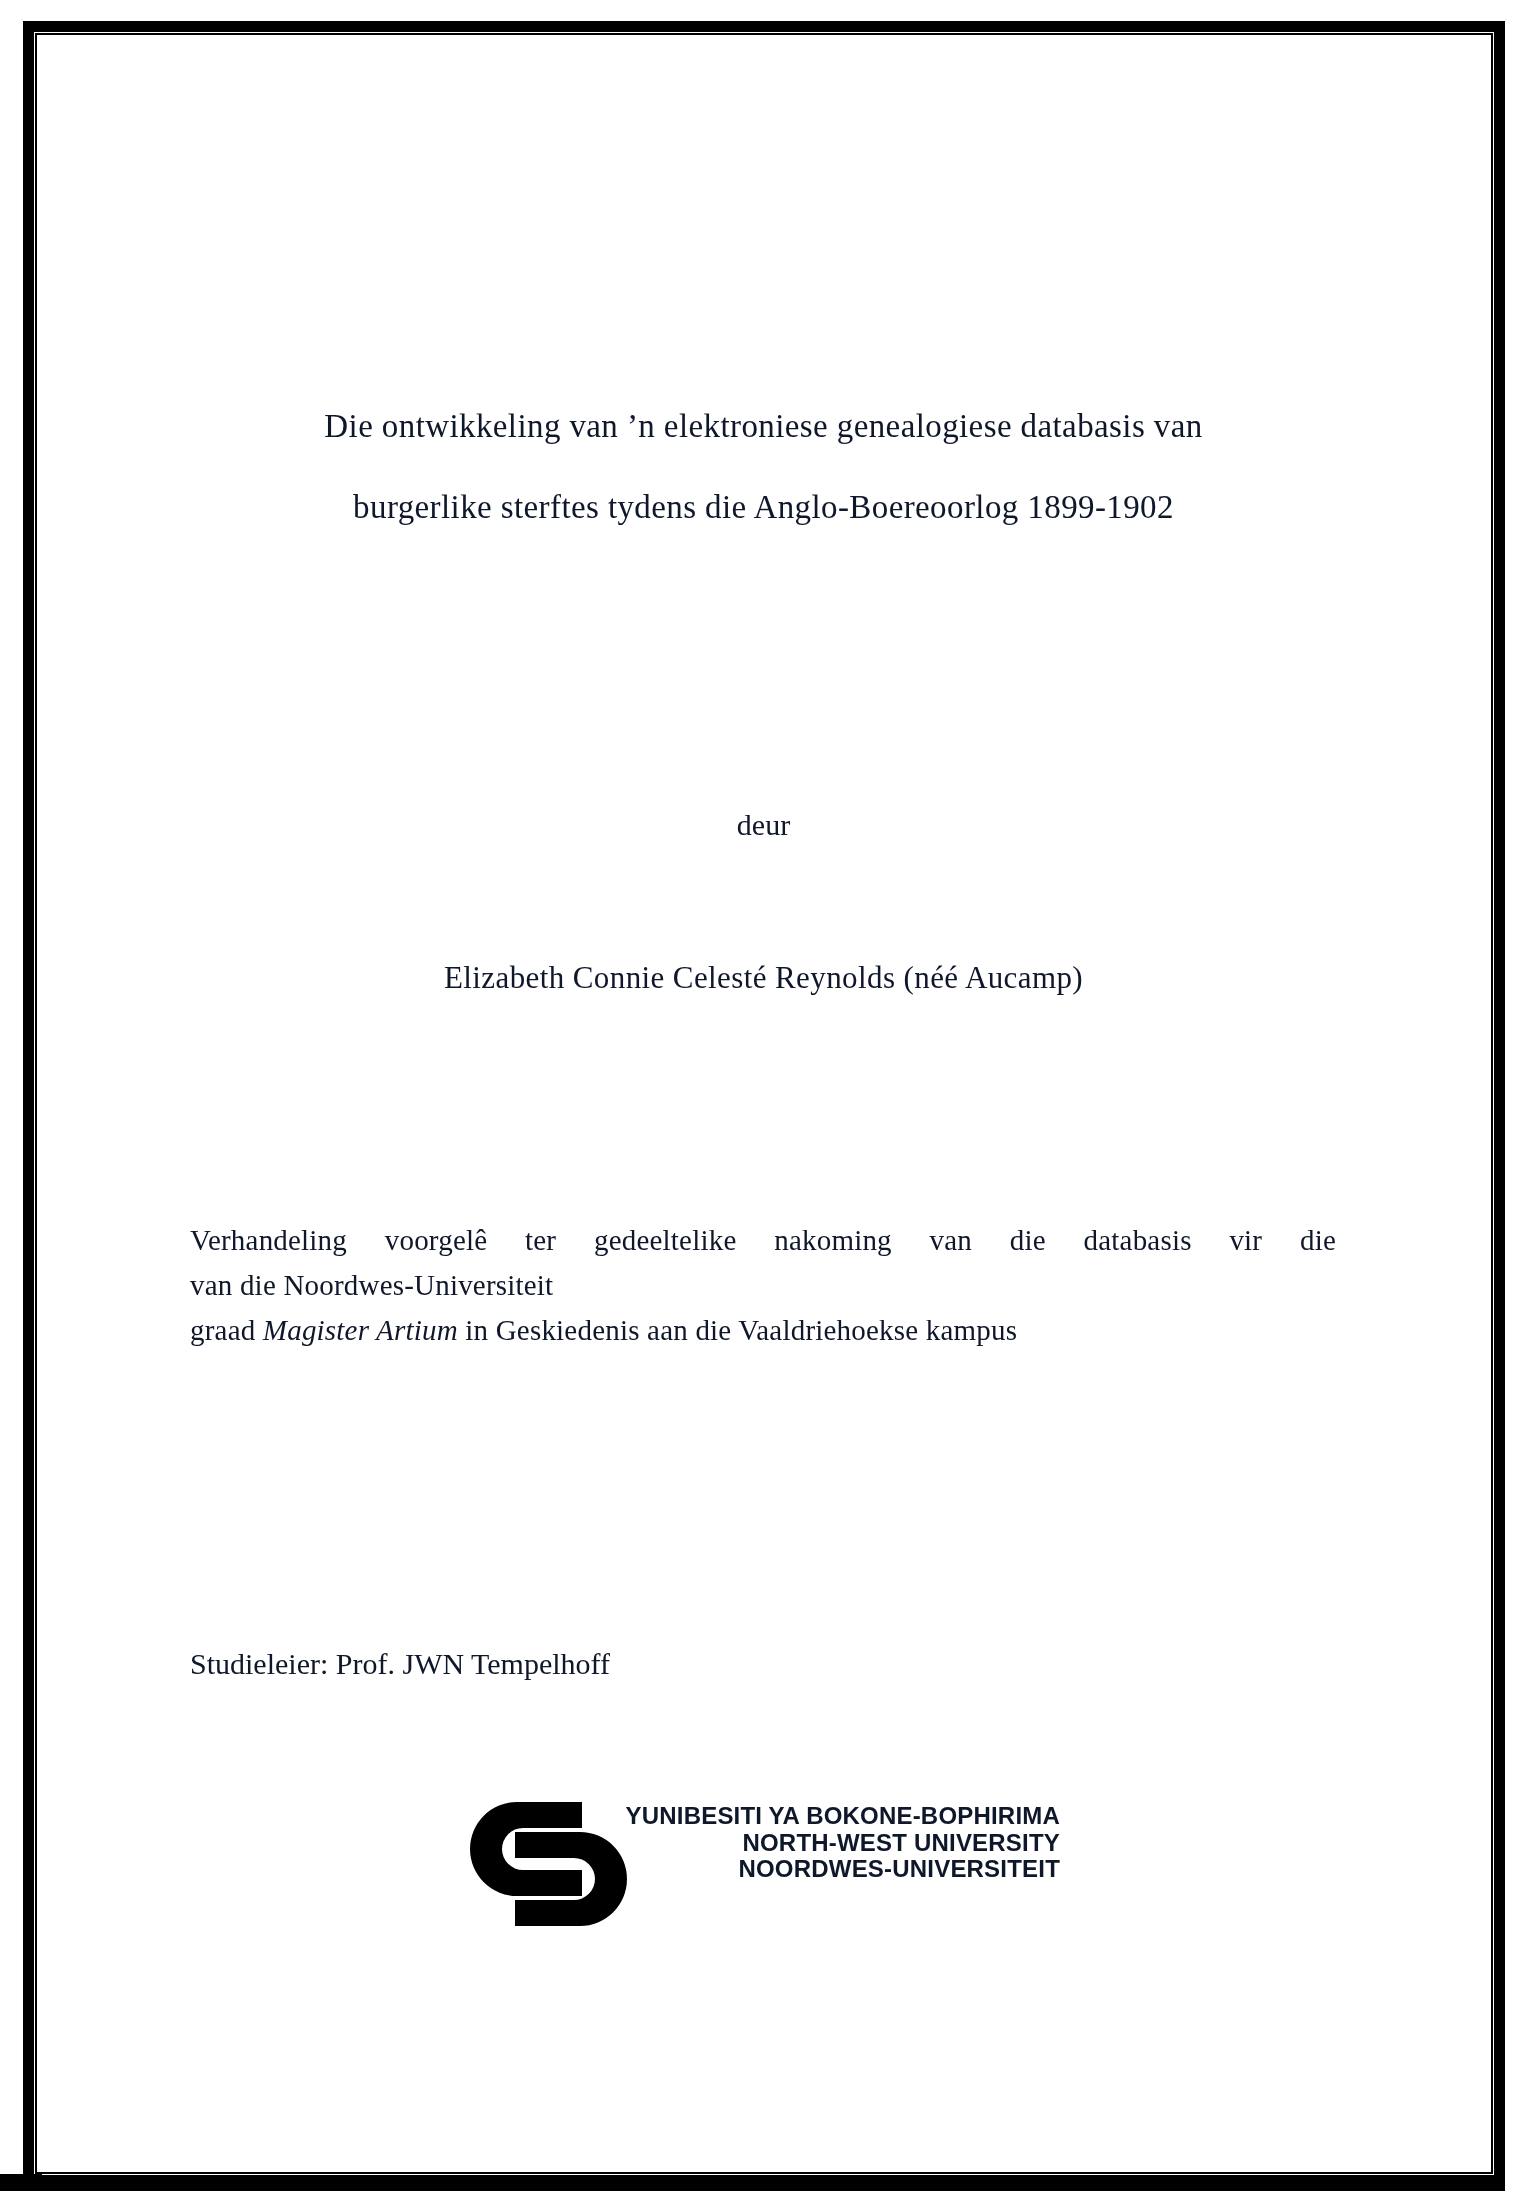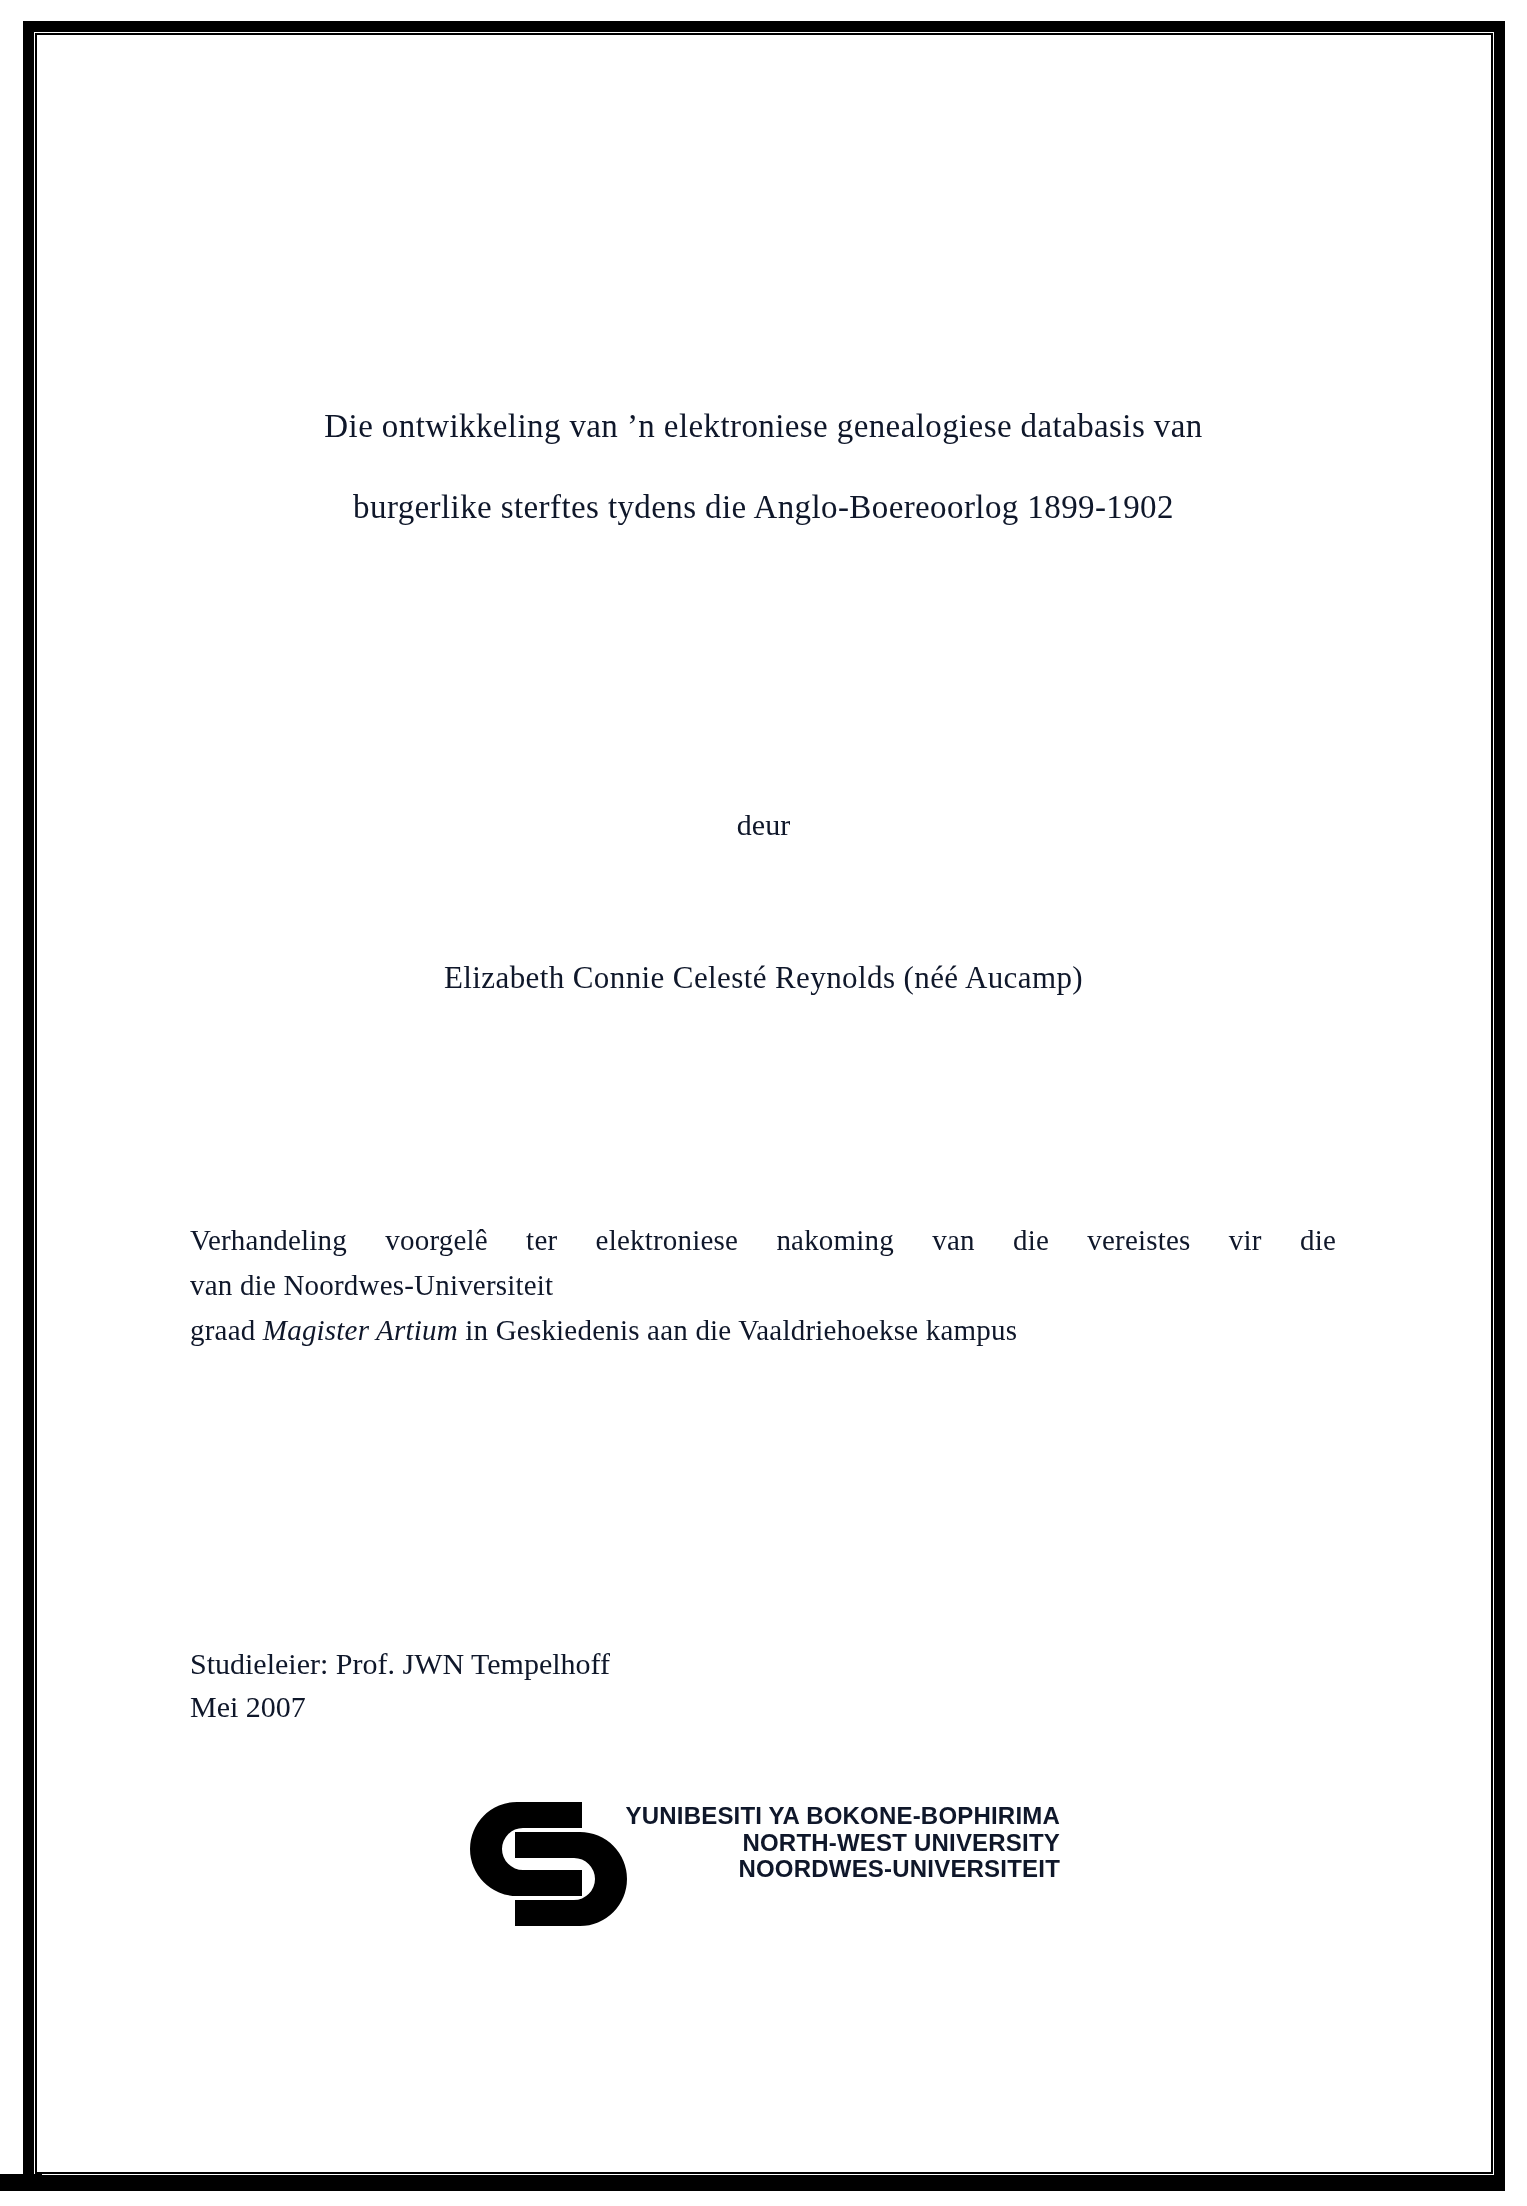--- a/index.html
+++ b/index.html
@@ -74,28 +74,27 @@
   </div>
   <div class="bottom-bar-stub"></div>
 
   <div class="abs centered title-line" style="top:405px">Die ontwikkeling van ’n elektroniese genealogiese databasis van</div>
   <div class="abs centered title-line" style="top:486px">burgerlike sterftes tydens die Anglo-Boereoorlog 1899-1902</div>
 
   <div class="abs centered byline-name" style="top:960px">Elizabeth Connie Celesté Reynolds (néé Aucamp)</div>
   <div class="abs centered byline-deur" style="top:808px">deur</div>
 
   <div class="abs submission">
-    <div class="just">Verhandeling voorgelê ter elektroniese nakoming van die vereistes vir die</div>
+    <div class="just">Verhandeling voorgelê ter gedeeltelike nakoming van die databasis vir die</div>
     <div>van die Noordwes-Universiteit</div>
     <div><span>graad </span><span class="it">Magister Artium</span><span> in Geskiedenis aan die Vaaldriehoekse kampus</span></div>
   </div>
 
   <div class="abs footer-block">
     <div>Studieleier: Prof. JWN Tempelhoff</div>
-    <div>Mei 2007</div>
   </div>
 
   <svg class="abs logo-mark" viewBox="0 0 157 124" aria-hidden="true">
     <path fill="#000" d="M112,0 H47 A47,47 0 0 0 47,94 H112 V68 H53 A21,21 0 0 1 53,26 H112 Z"></path>
     <path fill="#000" transform="rotate(180 101 77) translate(45 30)" d="M112,0 H47 A47,47 0 0 0 47,94 H112 V68 H53 A21,21 0 0 1 53,26 H112 Z"></path>
   </svg>
   <div class="abs logo-text">
     <div>YUNIBESITI YA BOKONE-BOPHIRIMA</div>
     <div>NORTH-WEST UNIVERSITY</div>
     <div>NOORDWES-UNIVERSITEIT</div>

